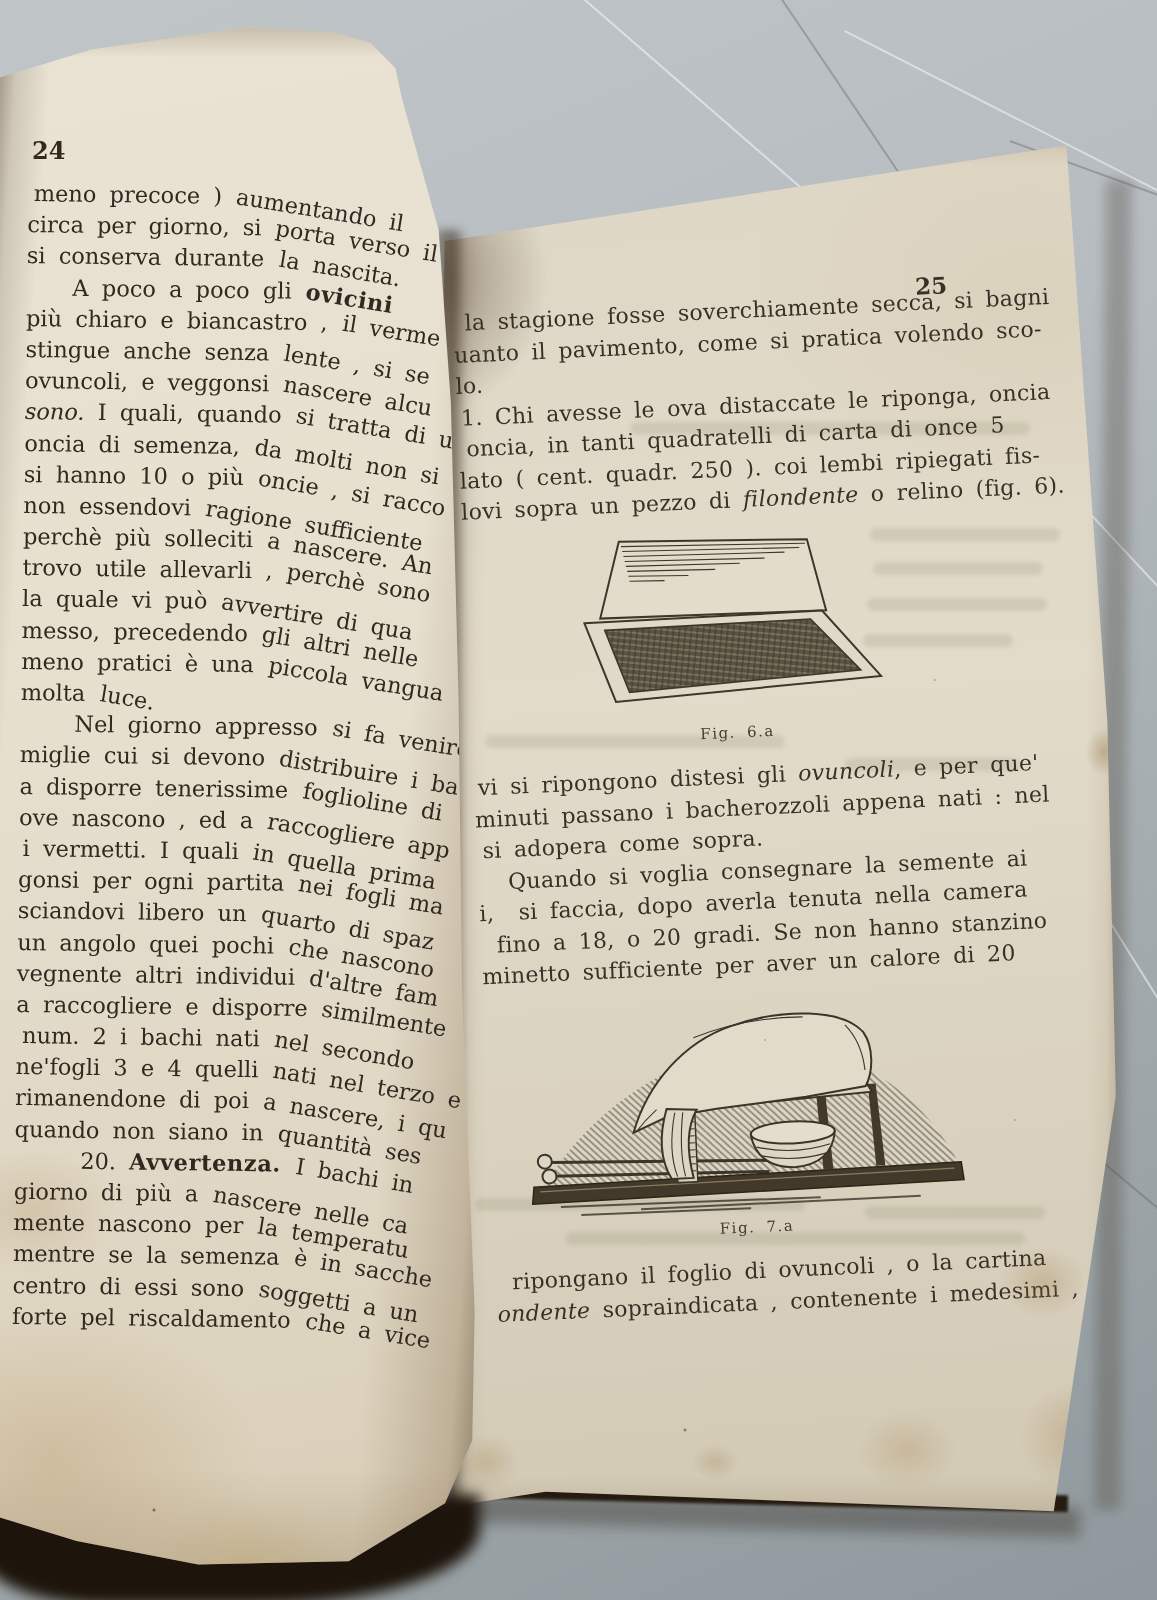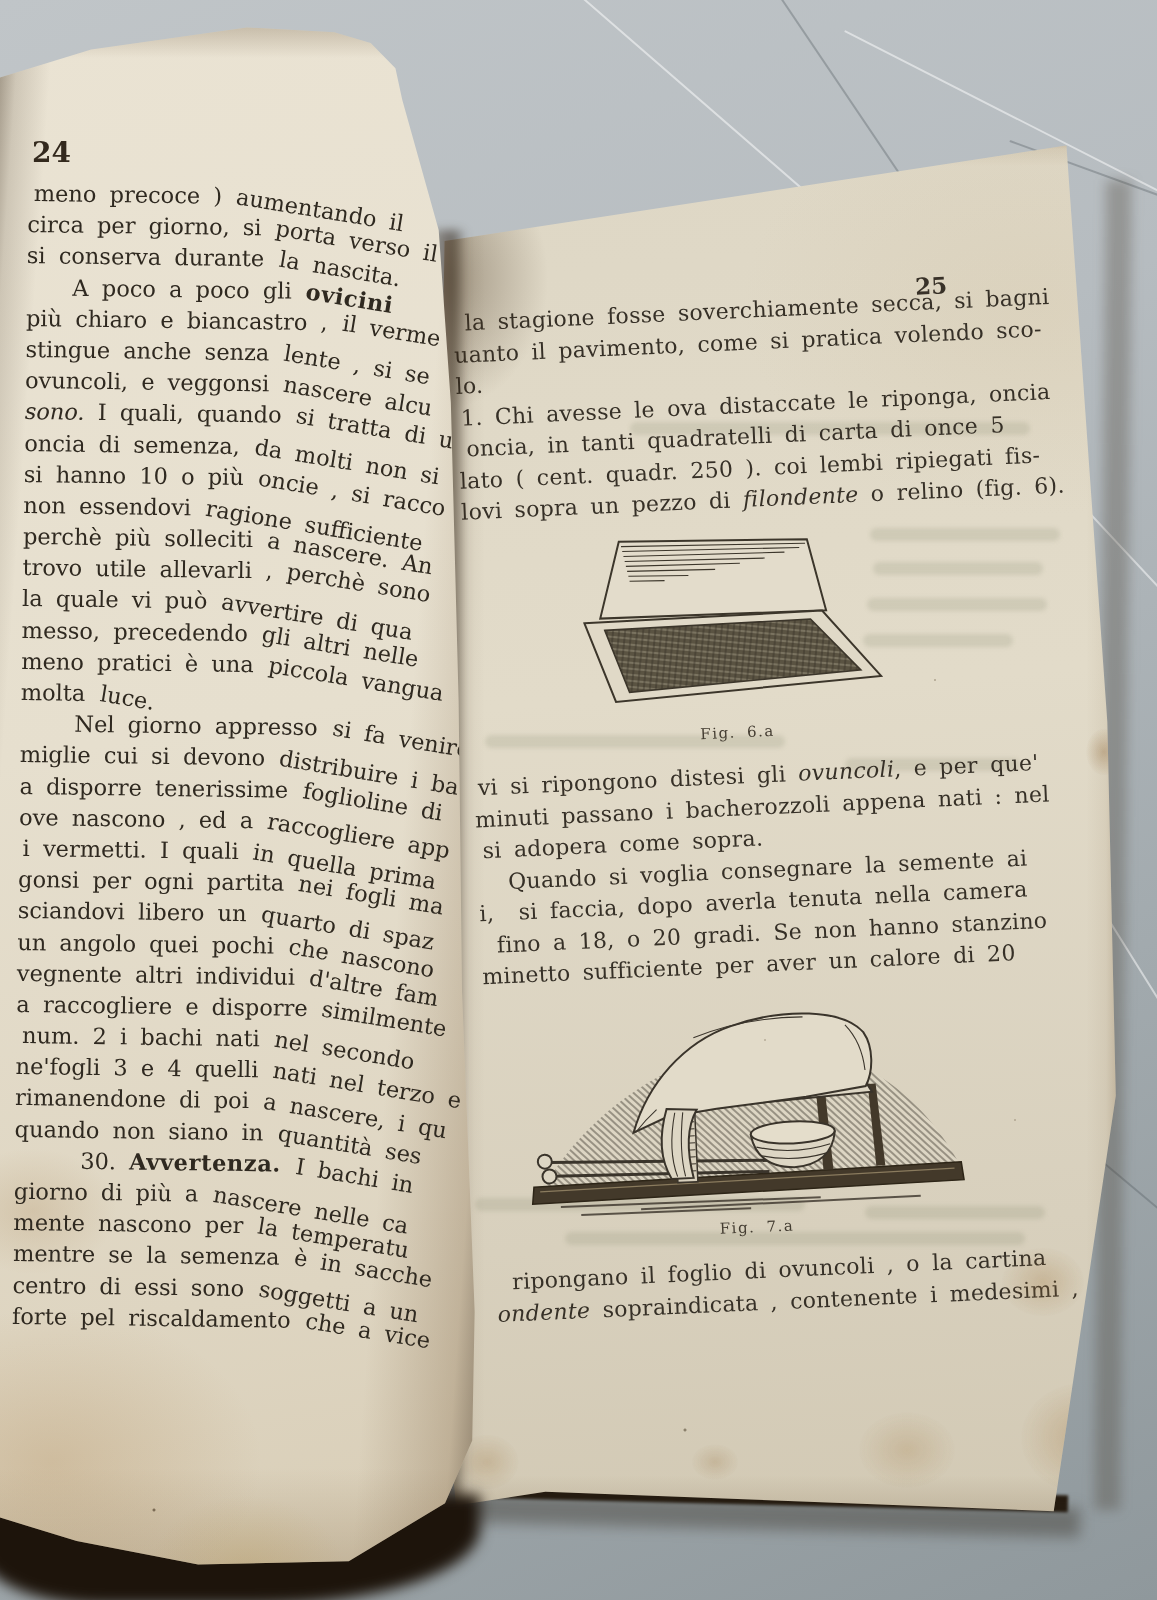--- a/index.html
+++ b/index.html
@@ -78,21 +78,21 @@
       linear-gradient(94deg, rgba(52,38,22,.5) 0px, rgba(52,38,22,.15) 26px, transparent 60px),
       linear-gradient(274deg, rgba(60,44,26,.55) 0px, rgba(120,92,58,.28) 40px, transparent 130px),
       linear-gradient(180deg, rgba(90,68,40,.30) 0px, transparent 40px),
       linear-gradient(0deg, rgba(120,92,55,.28) 0px, transparent 120px),
       linear-gradient(170deg,#eae3d3 0%,#e6dfce 45%,#ded5c1 80%,#d8cdb6 100%);
     clip-path:polygon(
       1.2% 3.8%, 20% 2.0%, 52% 0.6%, 70% 0.9%, 77.5% 1.6%, 82.6% 3.2%, 84% 5.2%,
       91.5% 13.5%, 94% 24.5%, 95.6% 43.5%, 96.3% 62%, 98.9% 82.4%, 98.4% 90.6%,
       92.8% 94.6%, 73% 98.3%, 42% 98.5%, 17% 97.0%, 0% 95.4%);
   }
-  .lp-num{position:absolute;left:38px;top:118px;font-size:28px;font-weight:bold;color:#33291d;}
+  .lp-num{position:absolute;left:38px;top:118px;font-size:24px;font-weight:bold;color:#33291d;}
   .lp-text{
     position:absolute;left:34px;top:160px;width:450px;
     transform:rotate(.8deg);transform-origin:0 0;
     font-size:22.5px;line-height:31.2px;word-spacing:6px;color:#2f2920;
   }
   .lp-text .line{white-space:pre;height:31.2px;}
   .lp-text .seg:last-child{display:inline-block;transform:rotate(8.5deg);transform-origin:0 85%;}
   .seg.bold{font-weight:bold;letter-spacing:.6px;}
   .seg.ital{font-style:italic;}
 
@@ -287,21 +287,21 @@
         <div class="line" style="padding-left: 4px;"><span class="seg">i vermetti. I quali </span><span class="seg">in quella prima</span></div>
         <div class="line"><span class="seg">gonsi per ogni partita </span><span class="seg">nei fogli ma</span></div>
         <div class="line"><span class="seg">sciandovi libero un </span><span class="seg">quarto di spaz</span></div>
         <div class="line"><span class="seg">un angolo quei pochi </span><span class="seg">che nascono</span></div>
         <div class="line"><span class="seg">vegnente altri individui </span><span class="seg">d'altre fam</span></div>
         <div class="line"><span class="seg">a raccogliere e disporre </span><span class="seg">similmente</span></div>
         <div class="line" style="padding-left: 6px;"><span class="seg">num. 2 i bachi nati </span><span class="seg">nel secondo</span></div>
         <div class="line"><span class="seg">ne'fogli 3 e 4 quelli </span><span class="seg">nati nel terzo e</span></div>
         <div class="line"><span class="seg">rimanendone di poi </span><span class="seg">a nascere, i qu</span></div>
         <div class="line"><span class="seg">quando non siano in </span><span class="seg">quantità ses</span></div>
-        <div class="line" style="padding-left: 66px;"><span class="seg">30. </span><span class="seg bold">Avvertenza.</span><span class="seg"> I bachi in</span></div>
+        <div class="line" style="padding-left: 66px;"><span class="seg">20. </span><span class="seg bold">Avvertenza.</span><span class="seg"> I bachi in</span></div>
         <div class="line"><span class="seg">giorno di più a </span><span class="seg">nascere nelle ca</span></div>
         <div class="line"><span class="seg">mente nascono per </span><span class="seg">la temperatu</span></div>
         <div class="line"><span class="seg">mentre se la semenza </span><span class="seg">è in sacche</span></div>
         <div class="line"><span class="seg">centro di essi sono </span><span class="seg">soggetti a un</span></div>
         <div class="line"><span class="seg">forte pel riscaldamento </span><span class="seg">che a vice</span></div>
       </div>
   </div>
 
 </div>
 

